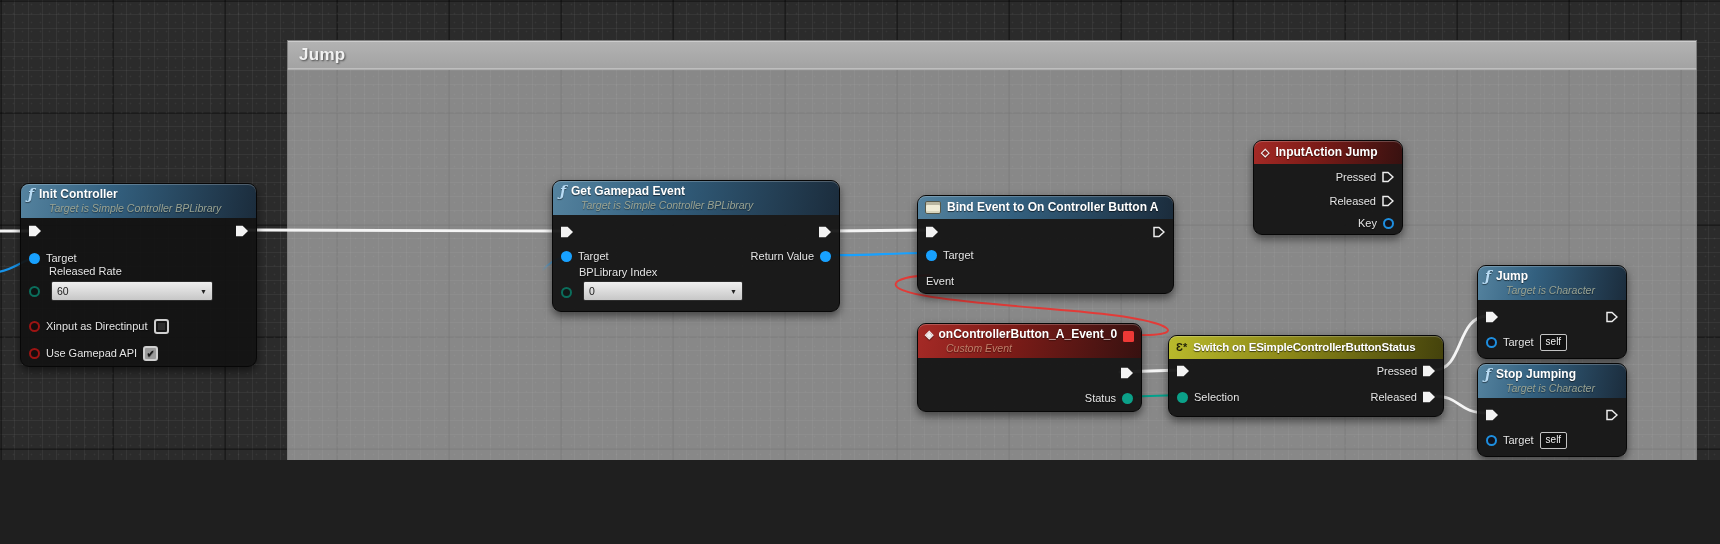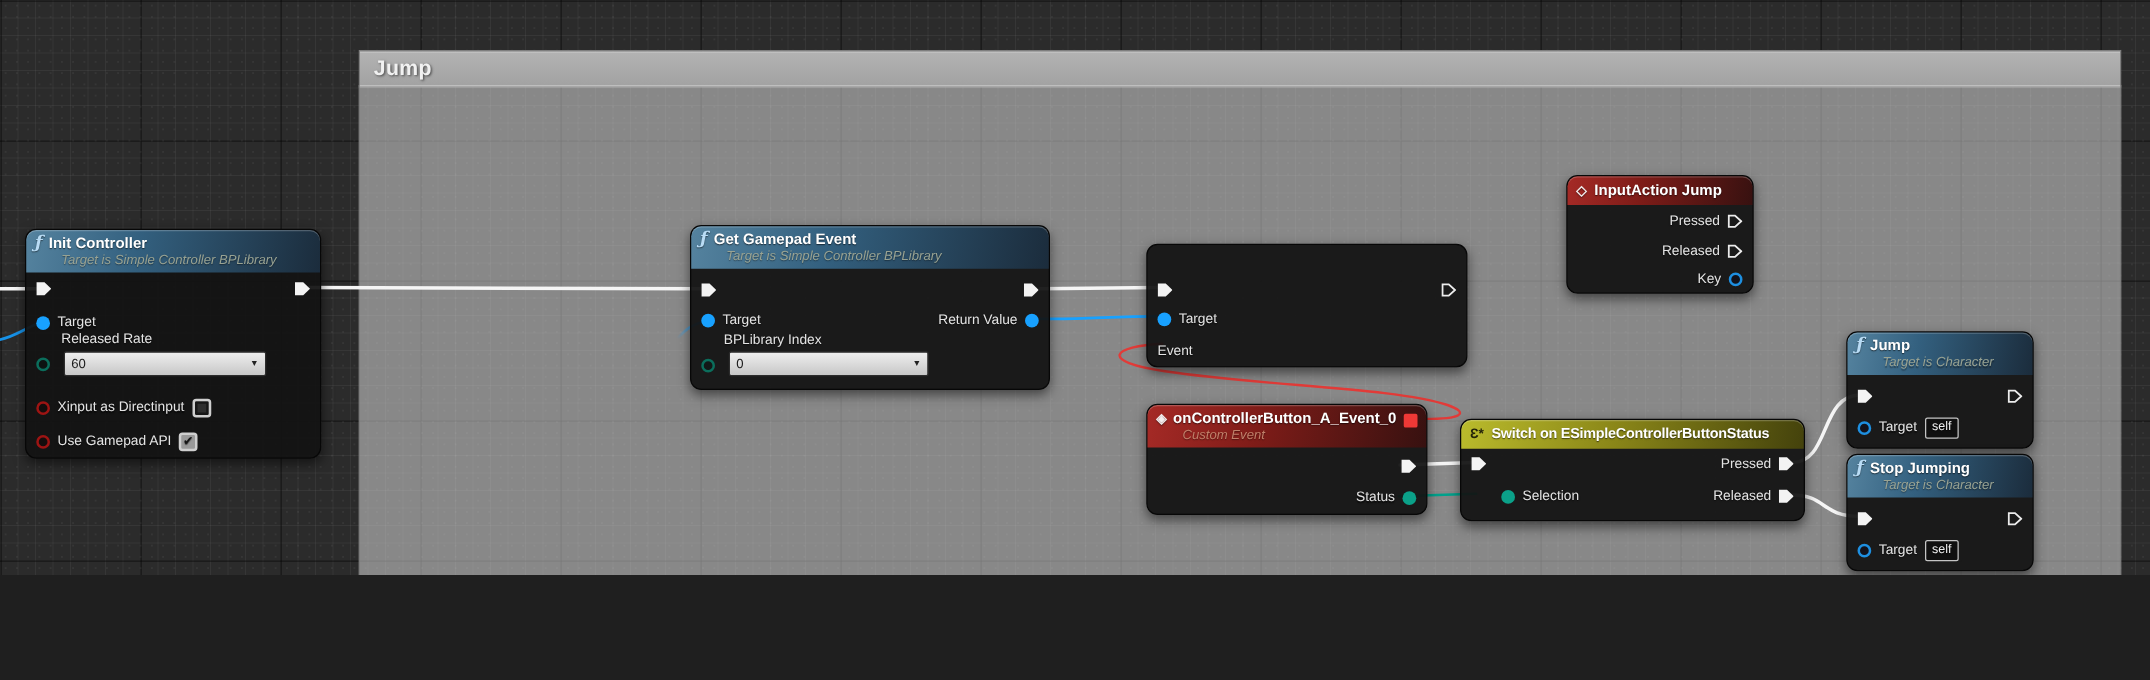--- a/index.html
+++ b/index.html
@@ -168,20 +168,24 @@
     <div class="prow l" style="top:103px;left:8px;">
         <span class="pcirc ring-teal"></span>
       </div>
     <div class="dropdown" style="top:100px;left:30px;width:148px;">
       <span>0</span>
       <span class="dd-arrow">▼</span>
     </div>
   </div>
 
   <div class="node" style="left:917px;top:195px;width:255px;height:97px;">
+    <div class="nhead h-blue one">
+      <span class="icon-bind"></span>
+      <span class="ntitle">Bind Event to On Controller Button A</span>
+    </div>
     <div class="prow l" style="top:28px;left:8px;">
         <span class="pexec"></span>
       </div>
     <div class="prow r" style="top:28px;right:8px;">
       <svg width="12" height="12" viewBox="0 0 12 12">
           <path d="M1 1.5 H6 L11 6 L6 10.5 H1 Z" fill="none" stroke="#ececec" stroke-width="1.5"></path>
         </svg>
     </div>
     <div class="prow l" style="top:51px;left:8px;">
       <span class="pcirc fill-blue"></span>
@@ -239,21 +243,21 @@
       <span class="icon-enum">Ɛ*</span>
       <span class="ntitle small">Switch on ESimpleControllerButtonStatus</span>
     </div>
     <div class="prow l" style="top:27px;left:8px;">
         <span class="pexec"></span>
       </div>
     <div class="prow r" style="top:27px;right:8px;">
       <span class="pexec"></span>
       <span class="plabel">Pressed</span>
     </div>
-    <div class="prow l" style="top:53px;left:8px;margin-left:24px;">
+    <div class="prow l" style="top:53px;left:8px;">
       <span class="pcirc fill-teal"></span>
       <span class="plabel">Selection</span>
     </div>
     <div class="prow r" style="top:53px;right:8px;">
       <span class="pexec"></span>
       <span class="plabel">Released</span>
     </div>
   </div>
 
   <div class="node" style="left:1477px;top:265px;width:148px;height:92px;">

